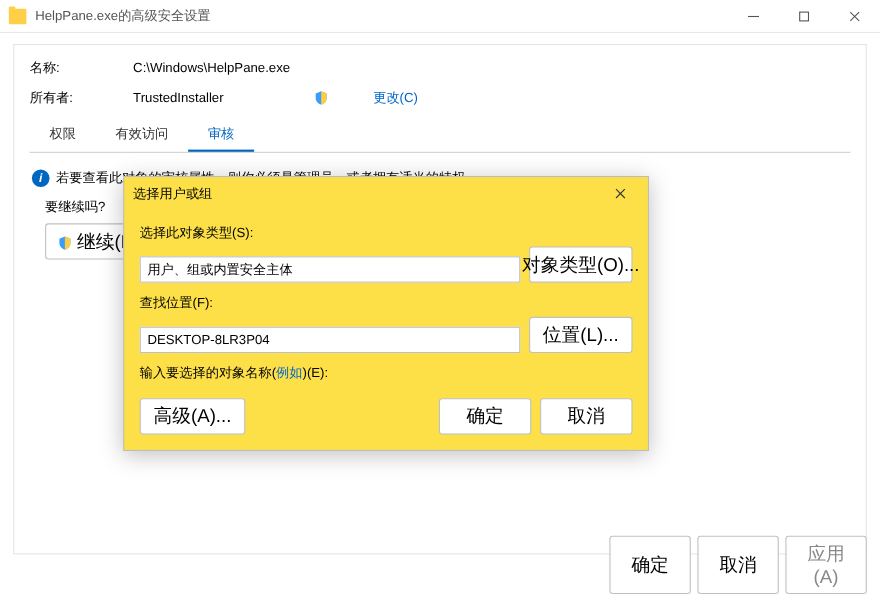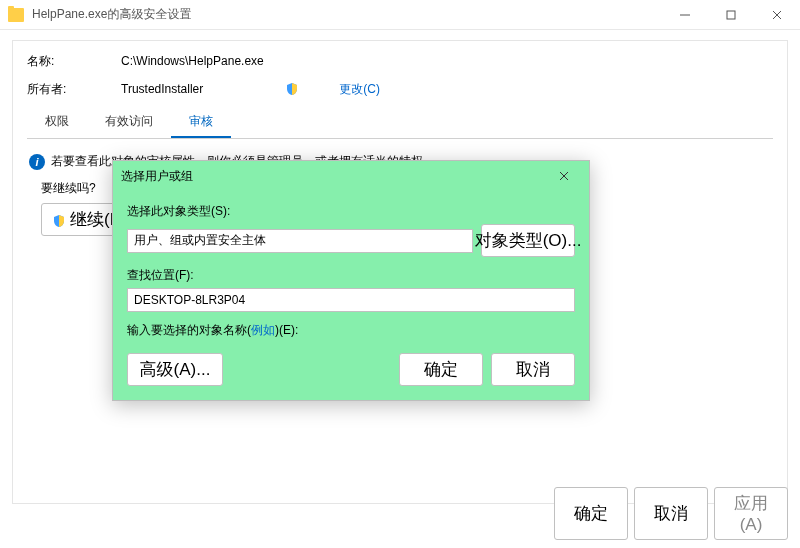--- a/index.html
+++ b/index.html
@@ -31,27 +31,27 @@
 .continue-label { margin: 10px 0 6px 14px; color: #000; }
 .btn { background: #fff; border: 1px solid #c0c0c0; border-radius: 3px; padding: 4px 10px; font-size: 17px; cursor: pointer; display: inline-flex; align-items: center; justify-content: center; min-height: 24px; }
 .continue-btn { margin-left: 14px; }
 
 
 .bottom-bar { position: absolute; bottom: 8px; right: 12px; display: flex; gap: 6px; }
 .bottom-bar .btn { width: 74px; }
 .btn.disabled { color: #888; }
 
 
-.modal { position: absolute; top: 160px; left: 112px; width: 478px; background: #86efac; border: 1px solid #bdbdbd; box-shadow: 0 4px 20px rgba(0,0,0,0.25); }
+.modal { position: absolute; top: 160px; left: 112px; width: 478px; background: #fde047; border: 1px solid #bdbdbd; box-shadow: 0 4px 20px rgba(0,0,0,0.25); }
 .modal-title { height: 30px; display: flex; align-items: center; padding: 0 8px; font-size: 12px; }
 .modal-title .t { flex: 1; }
 .modal-close { width: 34px; height: 24px; display: flex; align-items: center; justify-content: center; cursor: pointer; }
 .modal-body { padding: 8px 14px 14px; }
 .modal-row-label { margin-top: 4px; margin-bottom: 4px; }
-.modal-inline { display: flex; align-items: center; gap: 8px; margin-bottom: 10px; }
+.modal-inline { display: flex; align-items: flex-end; gap: 8px; margin-bottom: 10px; }
 .modal-inline .inputish { flex: 1; border: 1px solid #c0c0c0; background: #fff; padding: 4px 6px; min-height: 24px; font-size: 12px; }
 .modal-inline .textarea { height: 56px; resize: none; }
 .modal-inline .btn-side { width: 94px; white-space: nowrap; }
 
 .modal-bottom { display: flex; align-items: center; margin-top: 14px; }
 .modal-bottom .spacer { flex: 1; }
 .modal-bottom .btn { width: 84px; margin-left: 8px; }
 .modal-bottom .adv-btn { width: 96px; margin-left: 0; }
 </style>
 </head>
@@ -141,20 +141,21 @@
 
     <div class="modal-row-label">选择此对象类型(S):</div>
     <div class="modal-inline">
       <input class="inputish" readonly="" value="用户、组或内置安全主体" style="">
       <button class="btn btn-side">对象类型(O)...</button>
     </div>
 
     <div class="modal-row-label">查找位置(F):</div>
     <div class="modal-inline">
       <input class="inputish" readonly="" value="DESKTOP-8LR3P04" style="">
+      <button class="btn btn-side">位置(L)...</button>
     </div>
 
     <div class="modal-row-label">
       <span>输入要选择的对象名称(</span><span class="link-blue">例如</span><span>)(E):</span>
     </div>
 
     <div class="modal-bottom">
       <button class="btn adv-btn">高级(A)...</button>
       <span class="spacer"></span>
       <button class="btn">确定</button>

